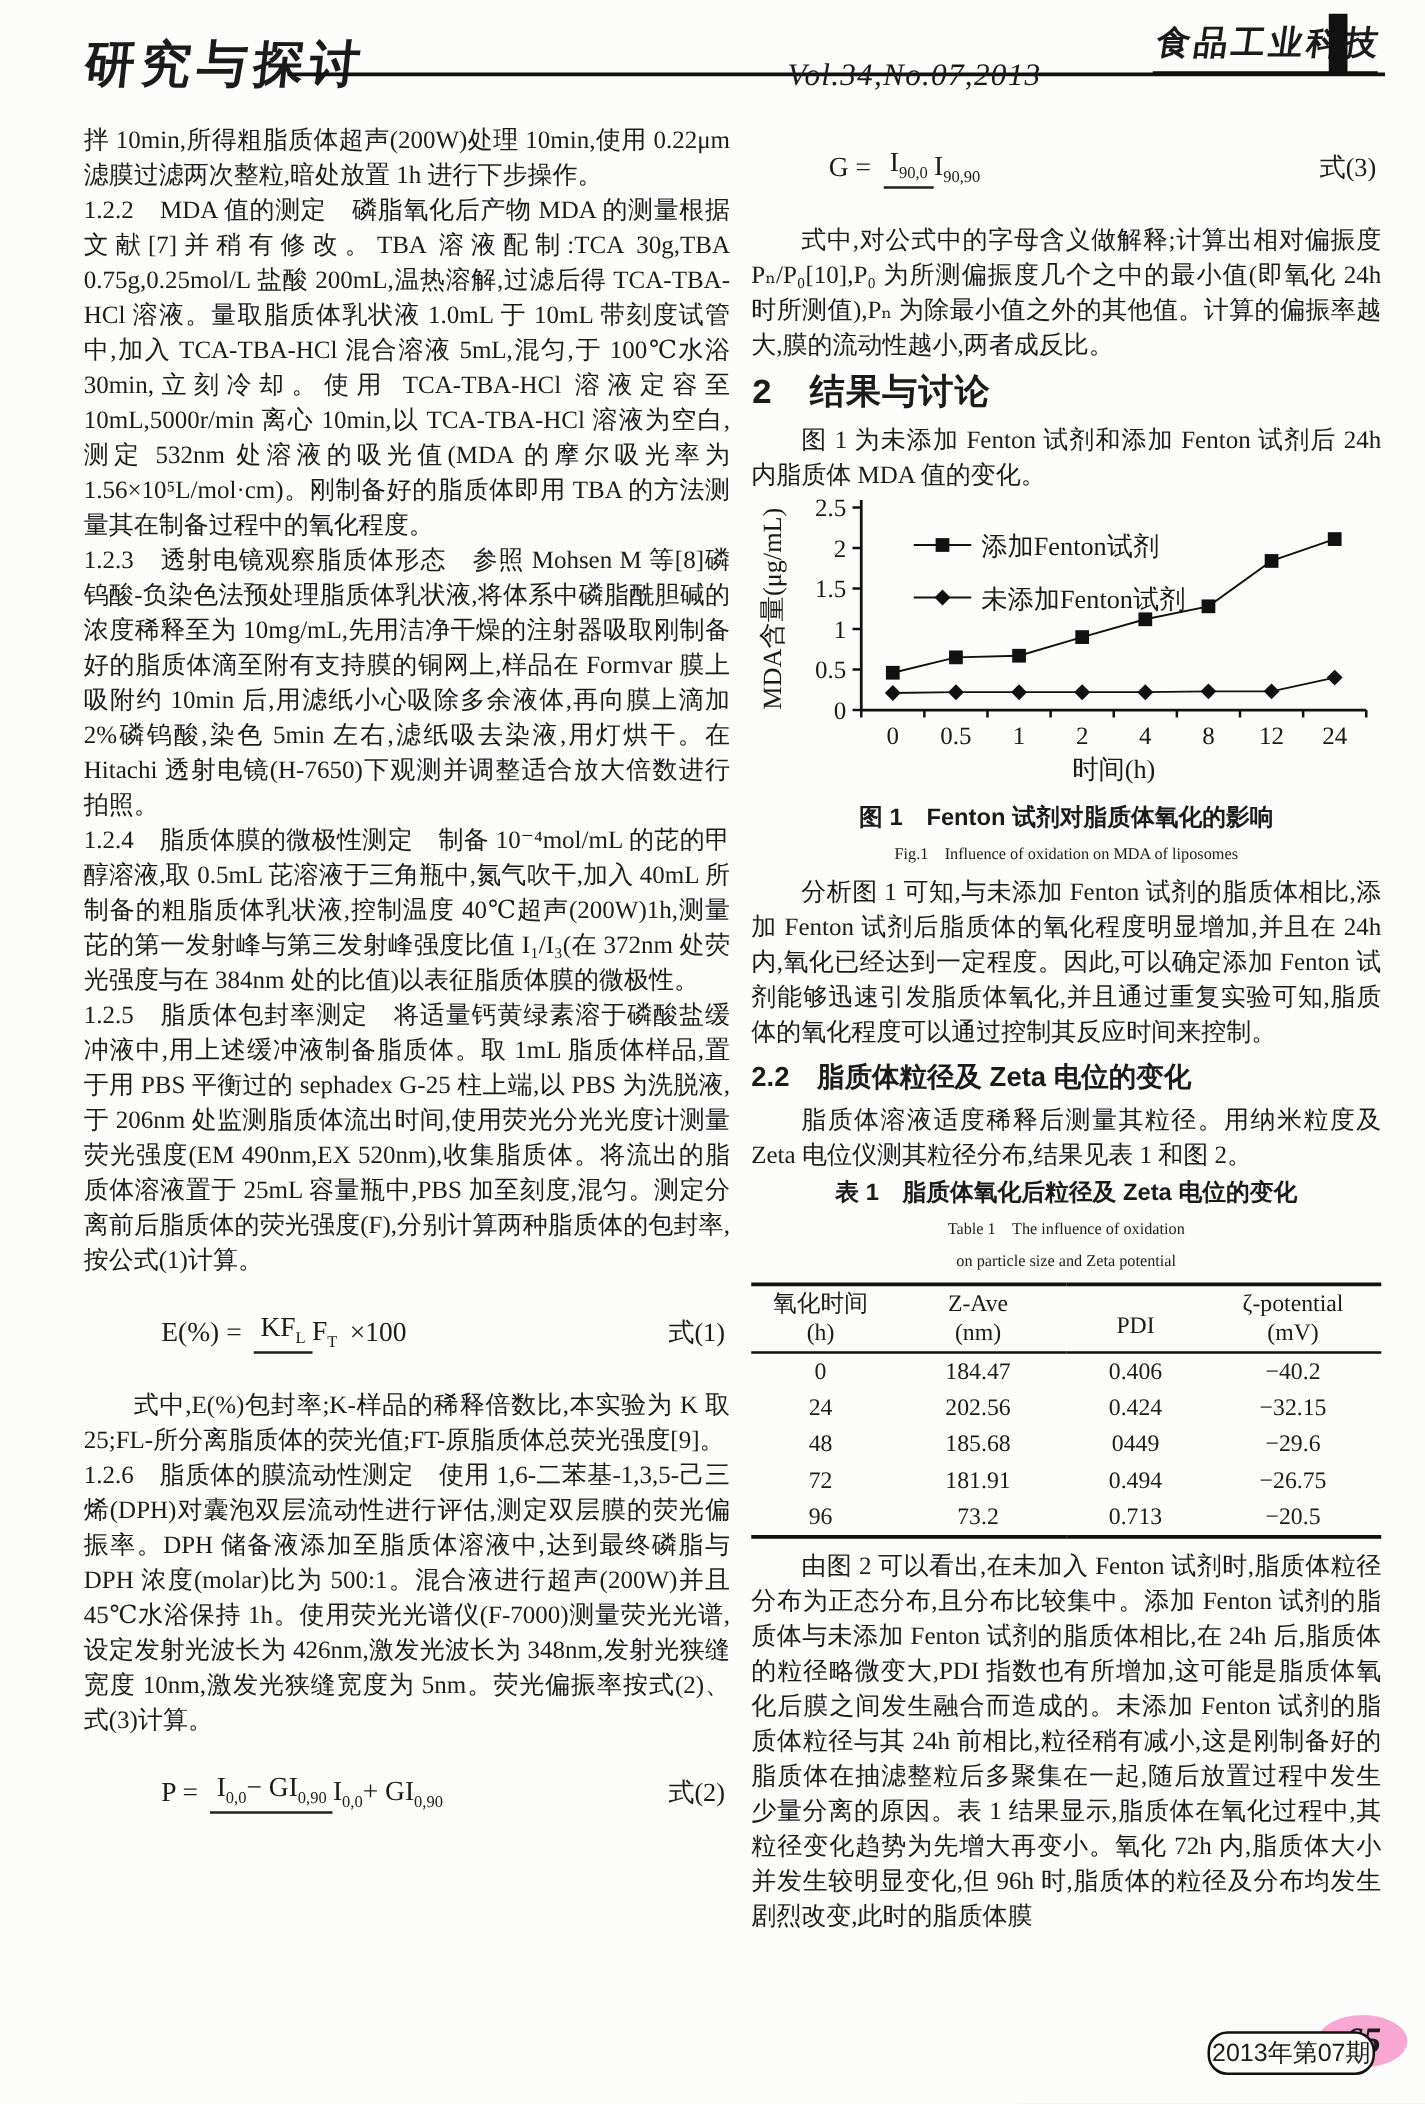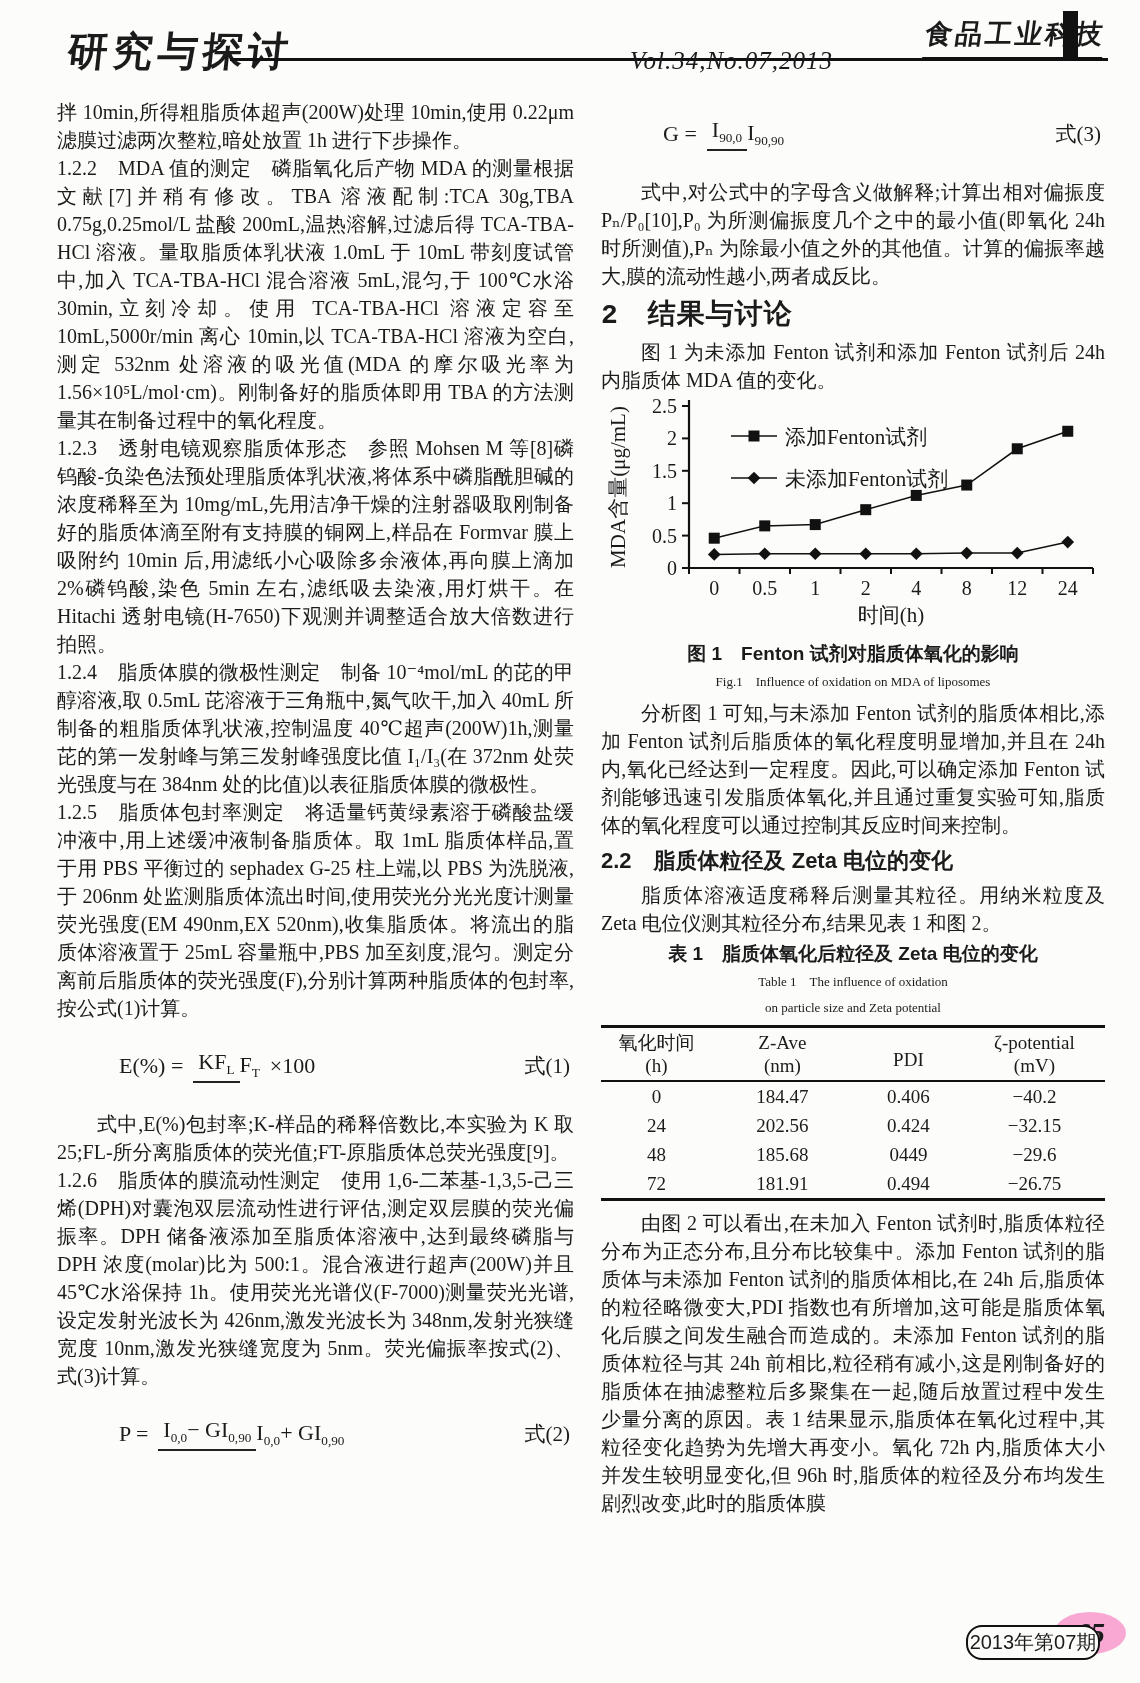--- a/index.html
+++ b/index.html
@@ -8,21 +8,21 @@
   
   .brand-left{position:absolute;left:68px;top:24px;font-size:40px;font-weight:bold;
               letter-spacing:5px;transform:skewX(-6deg);font-family:"DejaVu Serif",serif;}
   .rule-main{position:absolute;left:230px;top:58px;width:878px;height:3px;background:#111;}
   .journal-logo{position:absolute;left:925px;top:16px;font-size:27px;font-weight:bold;
                 letter-spacing:3px;transform:skewX(-8deg);border-bottom:2px solid #111;padding-bottom:5px;}
   .logo-bar{position:absolute;left:1063px;top:11px;width:15px;height:48px;background:#111;}
   .vol-line{position:absolute;left:630px;top:47px;font-size:25px;font-style:italic;letter-spacing:1px;}
   
   .col{position:absolute;top:98px;font-size:20px;line-height:28px;text-align:justify;}
-  .col-left{left:57px;width:517px;}
+  .col-left{left:67px;width:517px;}
   .col-right{left:601px;width:504px;}
   .para{margin:0;}
   .ind{text-indent:2em;}
   
   .formula{display:flex;align-items:center;gap:10px;position:relative;
            padding-left:62px;font-size:22px;line-height:1.15;margin:12px 0;min-height:64px;}
   .frac{display:inline-flex;text-align:center;}
   .frac .num{border-bottom:2px solid #222;padding:0 5px 3px;}
   .frac .den{padding-top:3px;}
   .formula sub{font-size:0.6em;}
@@ -224,20 +224,26 @@
           <td>185.68</td>
           <td>0449</td>
           <td>−29.6</td>
           </tr>
         <tr>
           <td>72</td>
           <td>181.91</td>
           <td>0.494</td>
           <td>−26.75</td>
           </tr>
+        <tr>
+          <td>96</td>
+          <td>73.2</td>
+          <td>0.713</td>
+          <td>−20.5</td>
+          </tr>
       </tbody>
     </table>
 
     <p class="para ind">由图 2 可以看出,在未加入 Fenton 试剂时,脂质体粒径分布为正态分布,且分布比较集中。添加 Fenton 试剂的脂质体与未添加 Fenton 试剂的脂质体相比,在 24h 后,脂质体的粒径略微变大,PDI 指数也有所增加,这可能是脂质体氧化后膜之间发生融合而造成的。未添加 Fenton 试剂的脂质体粒径与其 24h 前相比,粒径稍有减小,这是刚制备好的脂质体在抽滤整粒后多聚集在一起,随后放置过程中发生少量分离的原因。表 1 结果显示,脂质体在氧化过程中,其粒径变化趋势为先增大再变小。氧化 72h 内,脂质体大小并发生较明显变化,但 96h 时,脂质体的粒径及分布均发生剧烈改变,此时的脂质体膜</p>
   </div>
 
   <div class="page-badge">
     <span>65</span>
   </div>
   <div class="footer-issue">

